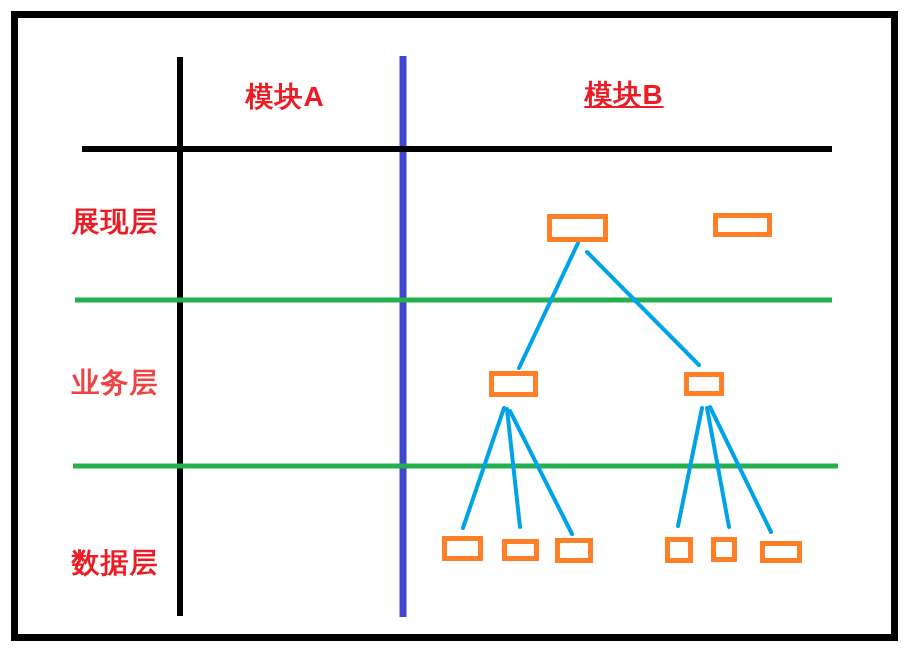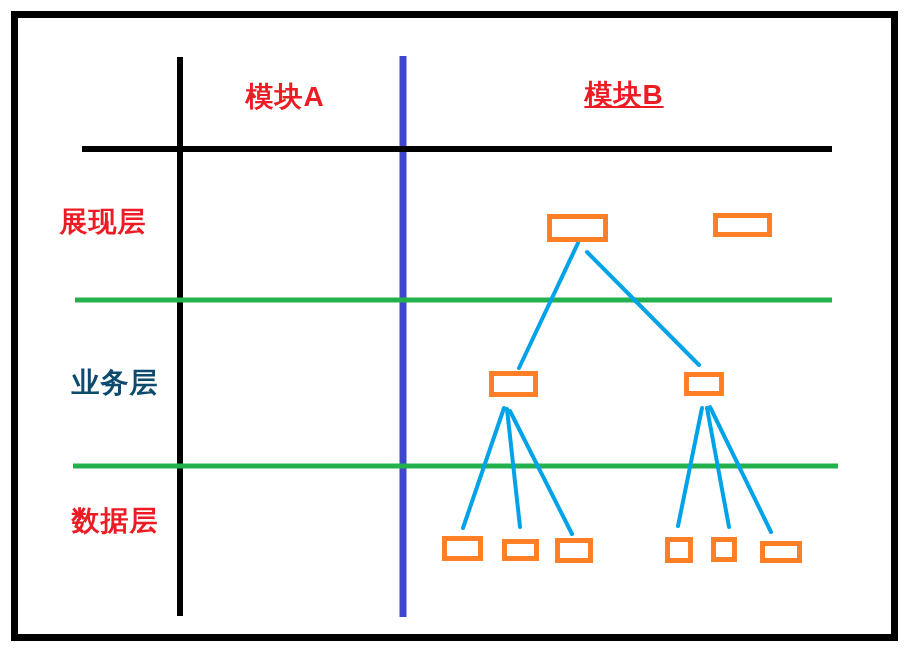--- a/index.html
+++ b/index.html
@@ -62,18 +62,18 @@
       <rect x="557.5" y="540.5" width="33" height="20" fill="#ffffff" stroke="#FF7F27" stroke-width="5"></rect>
       <rect x="667.5" y="539.5" width="23" height="21" fill="#ffffff" stroke="#FF7F27" stroke-width="5"></rect>
       <rect x="713.5" y="539.5" width="21" height="20" fill="#ffffff" stroke="#FF7F27" stroke-width="5"></rect>
       <rect x="762.5" y="543.5" width="37" height="17" fill="#ffffff" stroke="#FF7F27" stroke-width="5"></rect>
     </svg>
 
   <div class="paint-label" style="left: 285px; top: 97px; color: rgb(237, 28, 36);">模块A</div>
 
   <div class="paint-label" style="left: 624px; top: 95px; color: rgb(237, 28, 36); text-decoration: underline;">模块B</div>
 
-  <div class="paint-label" style="left: 103px; top: 222px; color: rgb(237, 28, 36);">展现层</div>
+  <div class="paint-label" style="left: 115px; top: 222px; color: rgb(237, 28, 36);">展现层</div>
 
-  <div class="paint-label" style="left: 115px; top: 383px; color: #0c4a6e;">业务层</div>
+  <div class="paint-label" style="left: 115px; top: 383px; color: #ef4444;">业务层</div>
 
-  <div class="paint-label" style="left: 115px; top: 521px; color: rgb(237, 28, 36);">数据层</div>
+  <div class="paint-label" style="left: 115px; top: 563px; color: rgb(237, 28, 36);">数据层</div>
 </div>
 
 </body></html>

